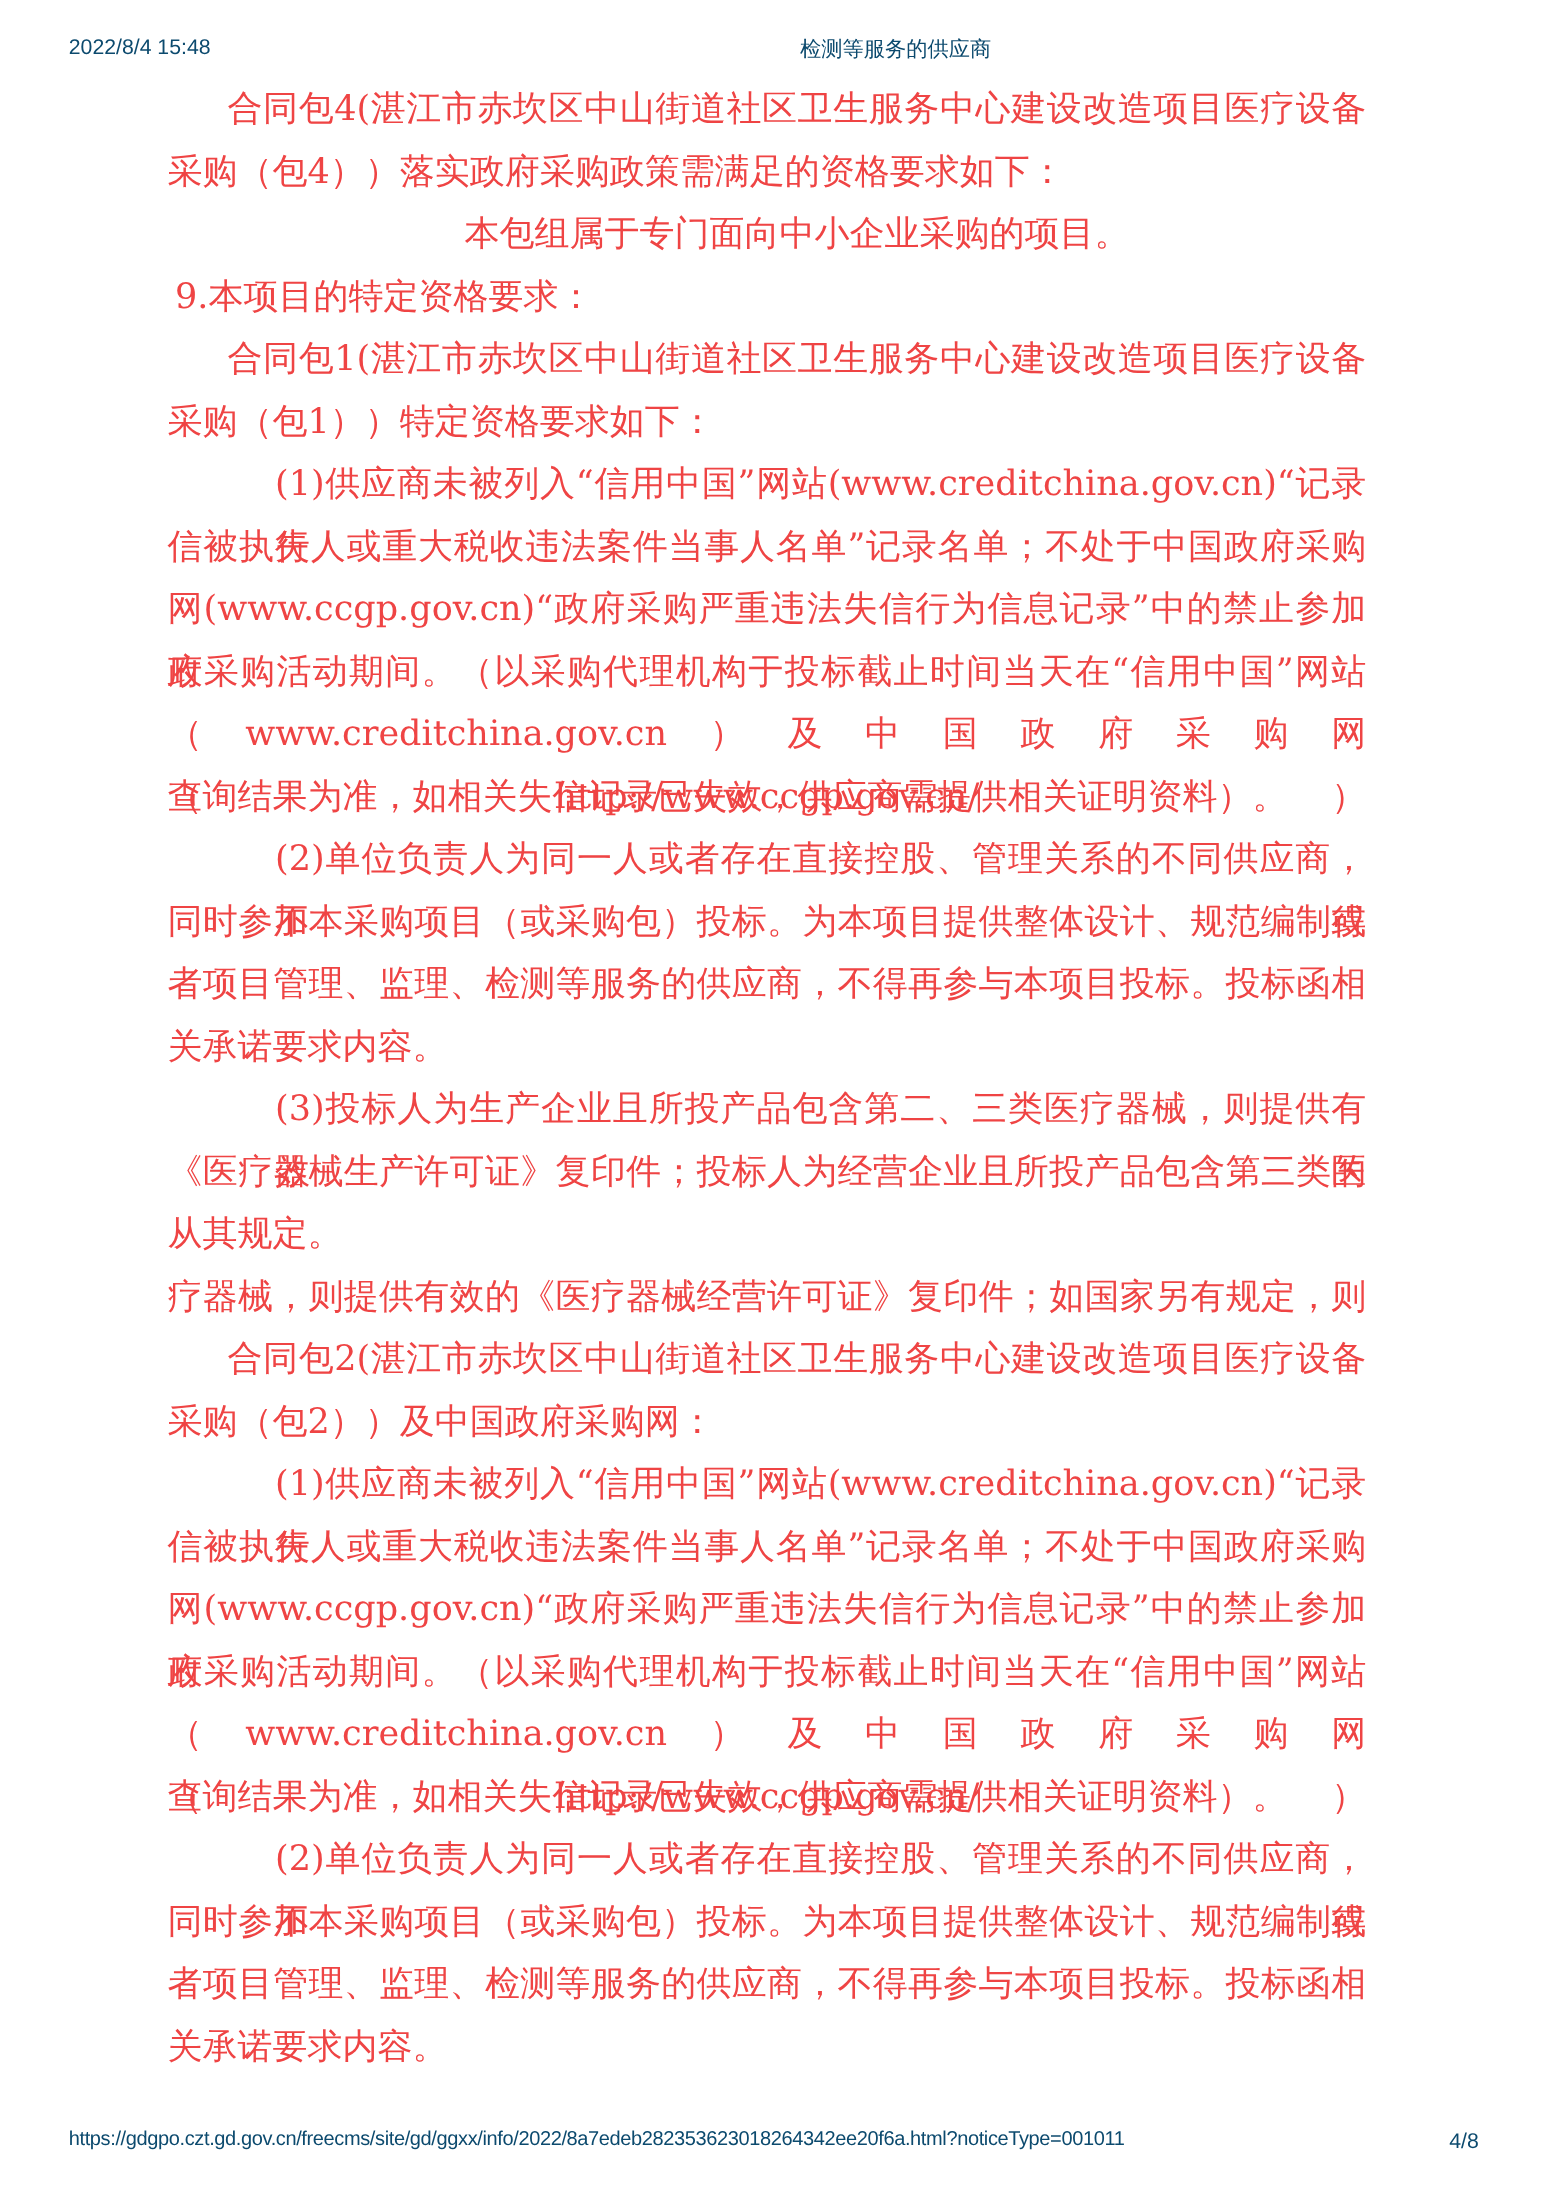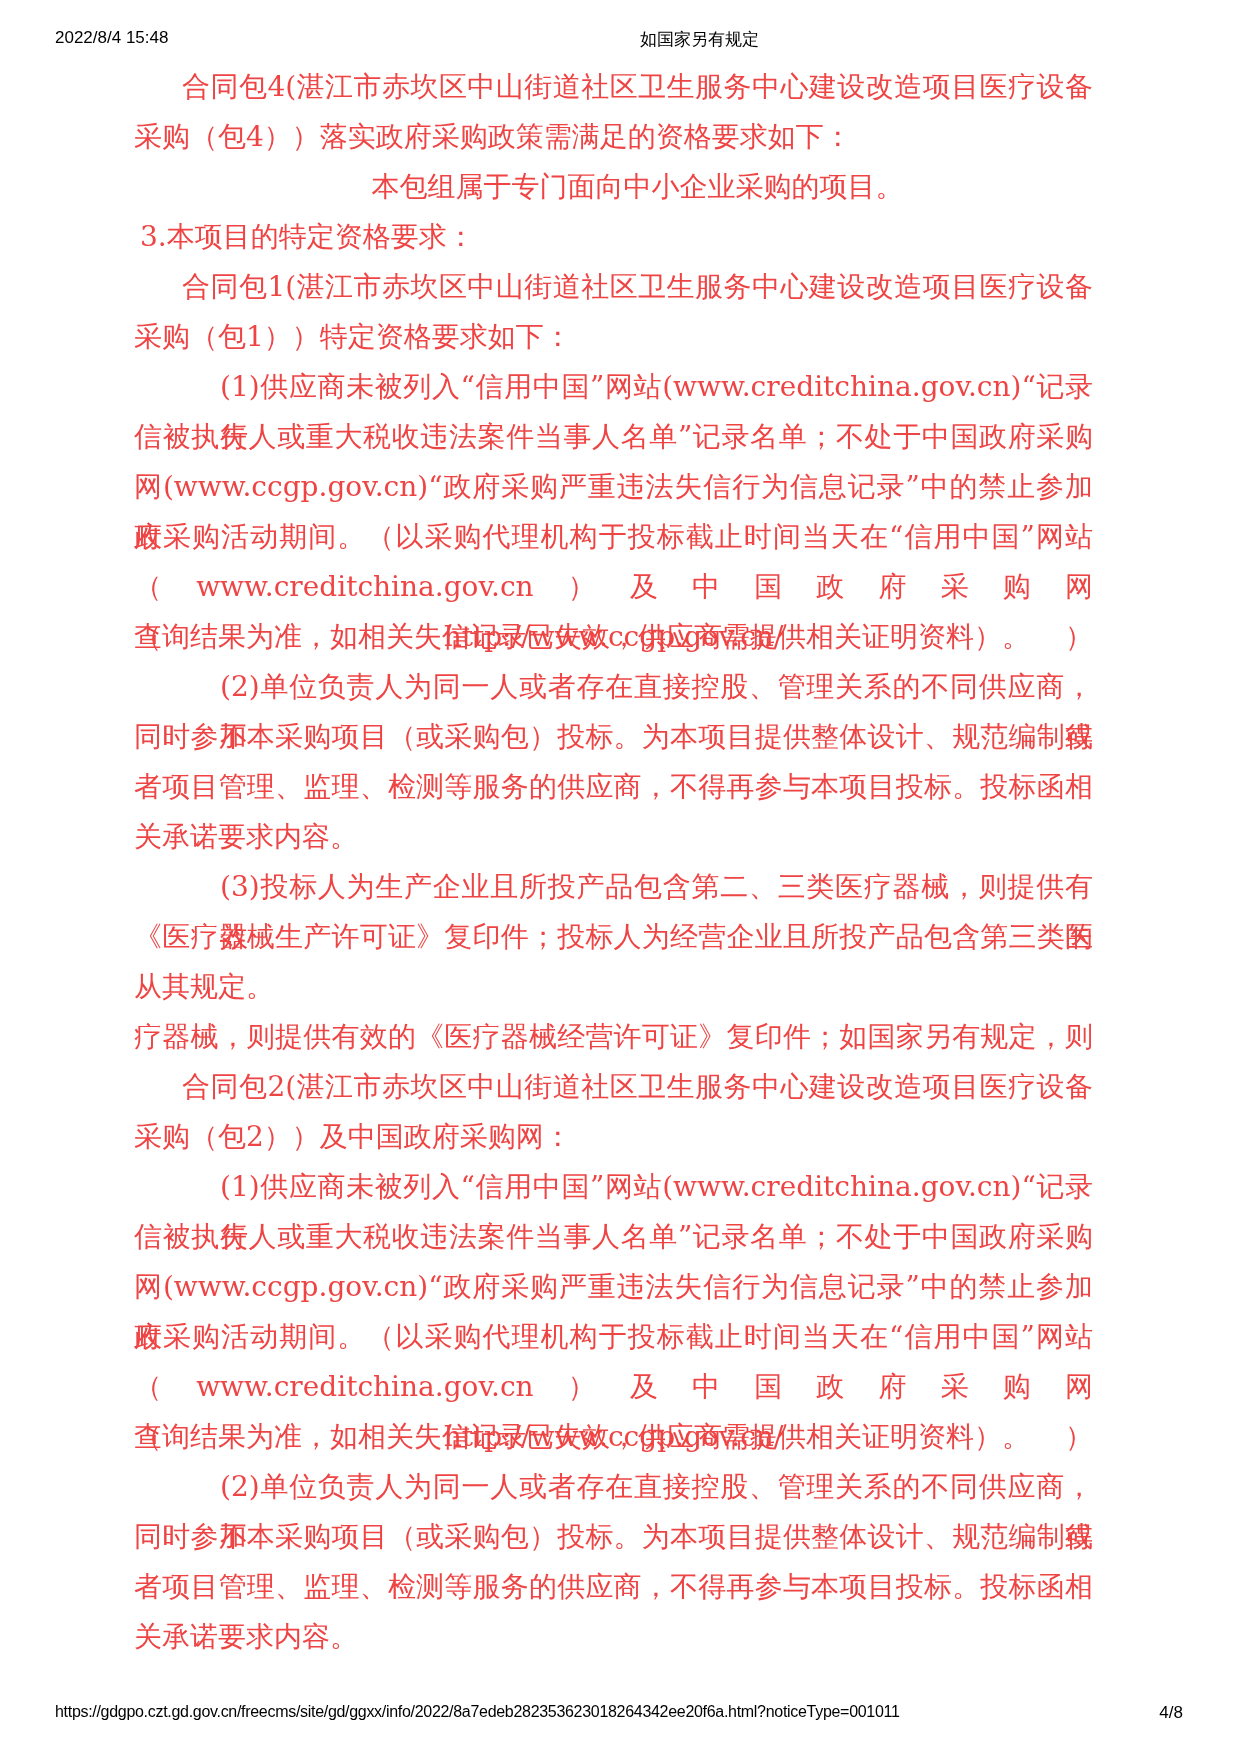--- a/index.html
+++ b/index.html
@@ -9,21 +9,21 @@
     height:1754px;
     background:#ffffff;
     color:#000000;
     overflow:hidden;
   }
   
   .hf{
     position:absolute;
     font-family:"Liberation Sans", sans-serif;
     font-size:17px;
-    color:#000000;
+    color:#0c4a6e;
     white-space:nowrap;
   }
   .header-timestamp{left:55px;top:28px;}
   .header-title{left:640px;top:28px;}
   .footer-url{left:55px;top:1703px;font-size:16px;letter-spacing:-0.3px;}
   .footer-page{right:57px;top:1703px;}
   
   .doc{
     position:absolute;
     left:134px;
@@ -48,27 +48,27 @@
   .ind-num{padding-left:86px;}
   .ind-small{padding-left:6px;}
 </style>
 </head>
 <body>
 
 <div class="page">
 
   <div class="hf header-timestamp">2022/8/4 15:48</div>
 
-  <div class="hf header-title">如国家另有规定</div>
+  <div class="hf header-title">检测等服务的供应商</div>
 
   <div class="doc">
       <div class="line ind-para j">合同包4(湛江市赤坎区中山街道社区卫生服务中心建设改造项目医疗设备</div>
       <div class="line ind-none">采购（包4））落实政府采购政策需满足的资格要求如下：</div>
       <div class="line ind-para">本包组属于专门面向中小企业采购的项目。</div>
-      <div class="line ind-small">3.本项目的特定资格要求：</div>
+      <div class="line ind-small">9.本项目的特定资格要求：</div>
       <div class="line ind-para j">合同包1(湛江市赤坎区中山街道社区卫生服务中心建设改造项目医疗设备</div>
       <div class="line ind-none">采购（包1））特定资格要求如下：</div>
       <div class="line ind-num j">(1)供应商未被列入“信用中国”网站(www.creditchina.gov.cn)“记录失</div>
       <div class="line ind-none j">信被执行人或重大税收违法案件当事人名单”记录名单；不处于中国政府采购</div>
       <div class="line ind-none j">网(www.ccgp.gov.cn)“政府采购严重违法失信行为信息记录”中的禁止参加政</div>
       <div class="line ind-none j">府采购活动期间。（以采购代理机构于投标截止时间当天在“信用中国”网站</div>
       <div class="line ind-none j">（www.creditchina.gov.cn）及中国政府采购网（http://www.ccgp.gov.cn/）</div>
       <div class="line ind-none">查询结果为准，如相关失信记录已失效，供应商需提供相关证明资料）。</div>
       <div class="line ind-num j">(2)单位负责人为同一人或者存在直接控股、管理关系的不同供应商，不得</div>
       <div class="line ind-none j">同时参加本采购项目（或采购包）投标。为本项目提供整体设计、规范编制或</div>

